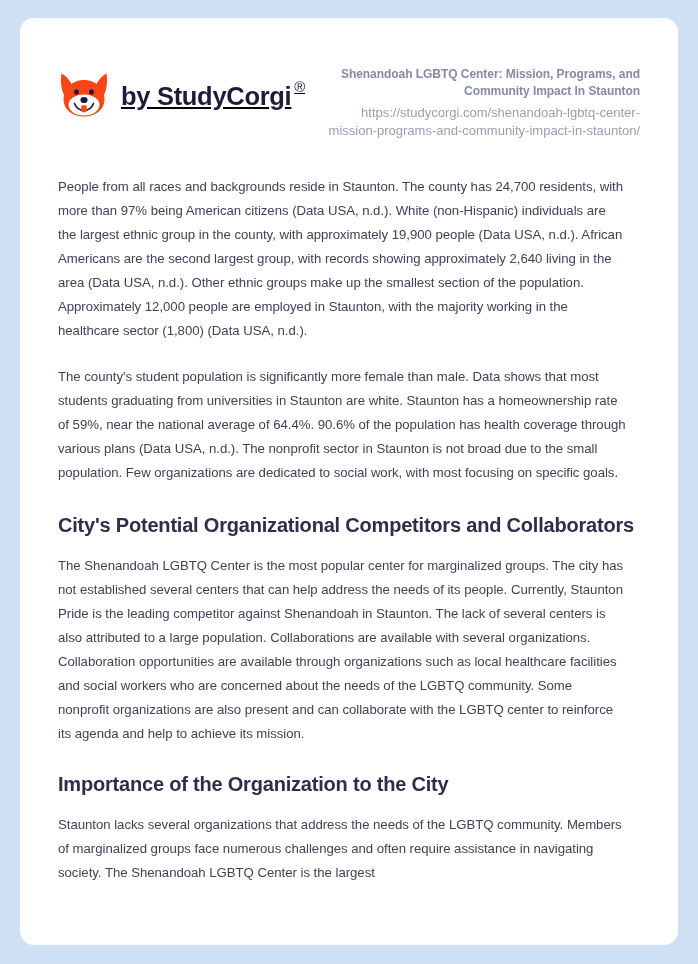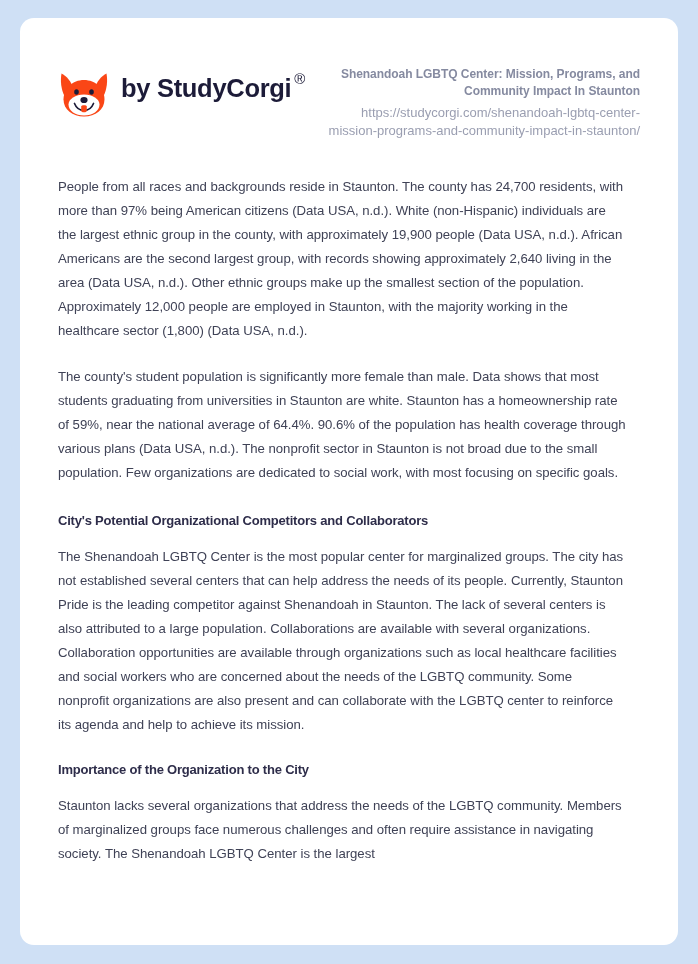--- a/index.html
+++ b/index.html
@@ -38,23 +38,24 @@
   .doc-header {
     display: flex;
     align-items: flex-start;
     justify-content: space-between;
     padding-top: 46px;
     padding-bottom: 6px;
   }
 
   .brand {
     display: flex;
-    align-items: flex-start;
+    align-items: center;
     flex: 0 0 auto;
     padding-top: 6px;
+    text-decoration: underline;
   }
 
   .corgi-logo {
     width: 52px;
     height: 48px;
     flex: 0 0 auto;
     display: block;
   }
 
   .brand-text {
@@ -120,21 +121,21 @@
     text-align: left;
     letter-spacing: -0.03px;
   }
 
   .doc-body p.tight {
     margin-bottom: 0;
   }
 
   .doc-body h2 {
     color: #2e2d4a;
-    font-size: 13px;
+    font-size: 20px;
     font-weight: bold;
     line-height: 1.35;
     margin: 27px 0 15px 0;
     letter-spacing: -0.2px;
   }
 
   .doc-body h2.second-heading {
     margin-top: 24px;
   }
 </style>

